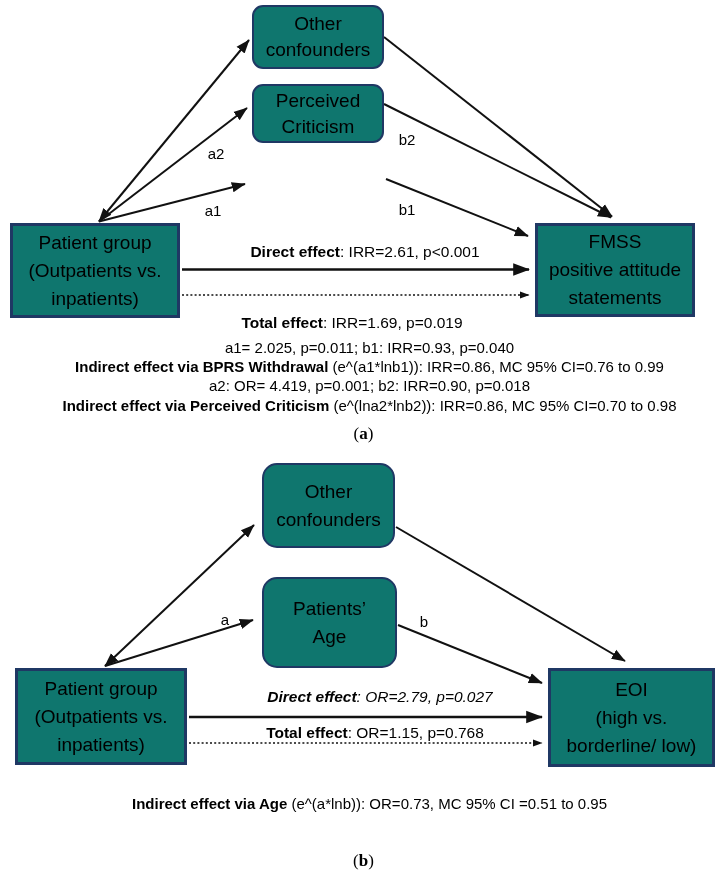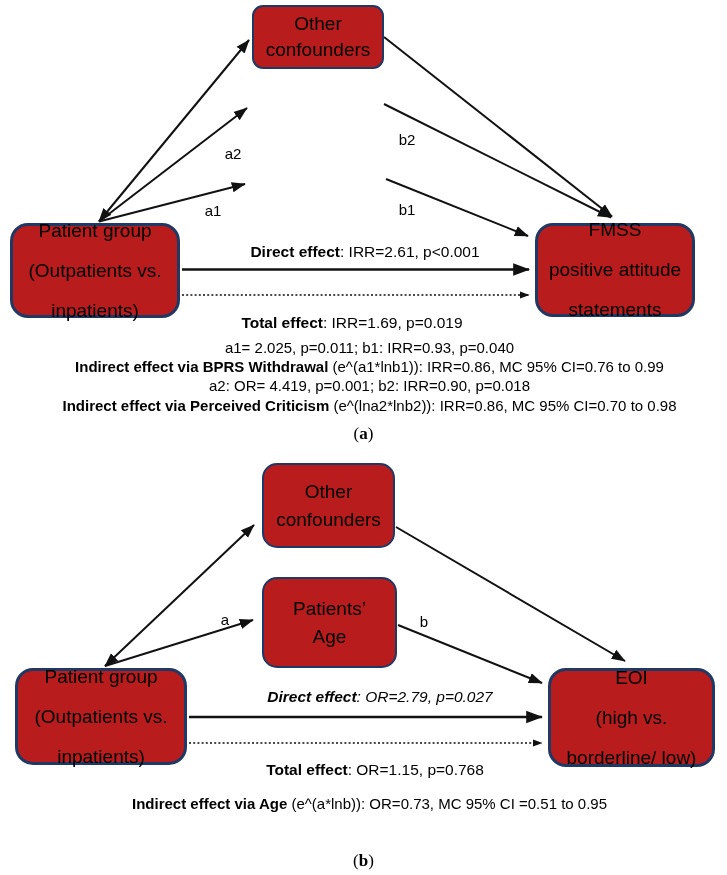--- a/index.html
+++ b/index.html
@@ -1,24 +1,24 @@
 <!DOCTYPE html>
 <html><head>
 <meta charset="utf-8">
 <style>
   html,body{margin:0;padding:0;background:#ffffff;}
   .canvas{position:relative;width:727px;height:875px;background:#ffffff;overflow:hidden;
           font-family:"Liberation Sans","DejaVu Sans",sans-serif;color:#000;}
   .layer{position:absolute;left:0;top:0;z-index:1;}
   .box{position:absolute;z-index:2;display:flex;align-items:center;justify-content:center;
-       text-align:center;white-space:pre-line;background:#b91c1c;box-sizing:border-box;
+       text-align:center;white-space:pre-line;background:#0f766e;box-sizing:border-box;
        border:2.2px solid #1f3864;font-size:19px;line-height:26px;}
   .rounded{border-radius:11px;}
   .rounded-lg{border-radius:15px;}
-  .big{border-width:3px;line-height:40px;border-radius:18px;}
+  .big{border-width:3px;line-height:28px;}
   .b25{border-width:2.5px;line-height:28px;}
   .pathlabel{position:absolute;z-index:3;font-size:15px;width:26px;text-align:center;}
   .fx{position:absolute;z-index:3;font-size:15.5px;white-space:nowrap;text-align:center;}
   .fx b,.stats b{font-weight:bold;}
   .stats{position:absolute;z-index:3;left:0;width:727px;text-align:center;font-size:15px;padding-left:6px;}
   .sline{white-space:nowrap;}
   .caption{position:absolute;z-index:3;left:0;width:727px;text-align:center;
            font-family:"Liberation Serif","DejaVu Serif",serif;font-size:17px;}
   .caption b{font-weight:bold;}
 </style>
@@ -48,28 +48,30 @@
       <line x1="105" y1="666" x2="253" y2="620" marker-end="url(#ah)"></line>
       <line x1="396" y1="527" x2="625" y2="661" marker-end="url(#ah)"></line>
       <line x1="398" y1="625" x2="542" y2="683" marker-end="url(#ah)"></line>
       <line x1="189" y1="717" x2="542" y2="717" stroke-width="2.4" marker-end="url(#ah)"></line>
       <line x1="189" y1="743" x2="542" y2="743" stroke-width="1.4" stroke-dasharray="2 2.2" marker-end="url(#ah)"></line>
     </g>
   </svg>
 
   <div class="box rounded" style="left:252px;top:5px;width:132px;height:64px;">Other
 confounders</div>
+  <div class="box rounded" style="left:252px;top:84px;width:132px;height:59px;">Perceived
+Criticism</div>
   <div class="box big" style="left:10px;top:223px;width:170px;height:95px;">Patient group
 (Outpatients vs.
 inpatients)</div>
   <div class="box big" style="left:535px;top:223px;width:160px;height:94px;">FMSS
 positive attitude
 statements</div>
 
-  <div class="pathlabel" style="left:220px;top:145px;">a2</div>
+  <div class="pathlabel" style="left:203px;top:145px;">a2</div>
   <div class="pathlabel" style="left:200px;top:202px;">a1</div>
   <div class="pathlabel" style="left:394px;top:131px;">b2</div>
   <div class="pathlabel" style="left:394px;top:201px;">b1</div>
 
   <div class="fx" style="left:185px;top:243px;width:360px;">
     <b>Direct effect</b><span>: IRR=2.61, p&lt;0.001</span>
   </div>
   <div class="fx" style="left:172px;top:314px;width:360px;">
     <b>Total effect</b><span>: IRR=1.69, p=0.019</span>
   </div>
@@ -95,21 +97,21 @@
   <div class="box big" style="left:548px;top:668px;width:167px;height:99px;">EOI
 (high vs.
 borderline/ low)</div>
 
   <div class="pathlabel" style="left:212px;top:611px;">a</div>
   <div class="pathlabel" style="left:411px;top:613px;">b</div>
 
   <div class="fx" style="left:200px;top:688px;width:360px;font-style:italic;">
     <b>Direct effect</b><span>: OR=2.79, p=0.027</span>
   </div>
-  <div class="fx" style="left:195px;top:761px;width:360px;">
+  <div class="fx" style="left:195px;top:724px;width:360px;">
     <b>Total effect</b><span>: OR=1.15, p=0.768</span>
   </div>
 
   <div class="stats" style="top:794px;line-height:20px;">
     <div class="sline"><b>Indirect effect via Age</b><span> (e^(a*lnb)): OR=0.73, MC 95% CI =0.51 to 0.95</span></div>
   </div>
 
   <div class="caption" style="top:851px;">
     <span>(</span><b>b</b><span>)</span>
   </div>

